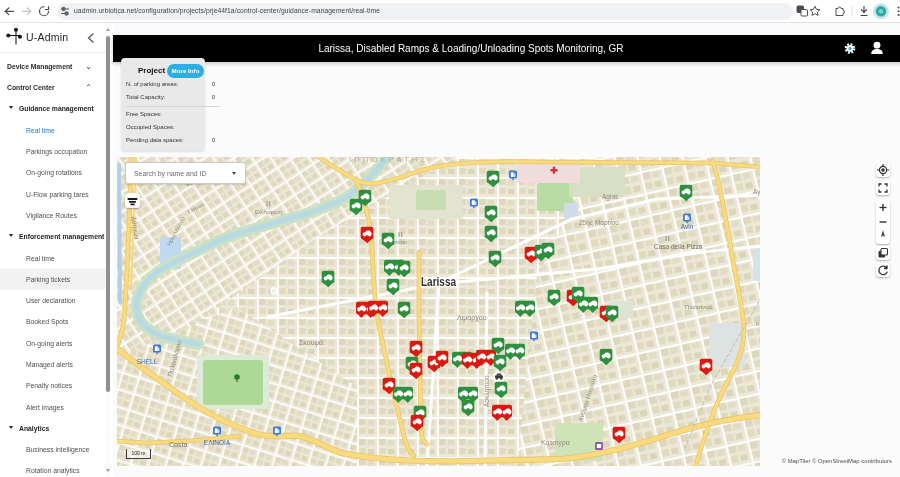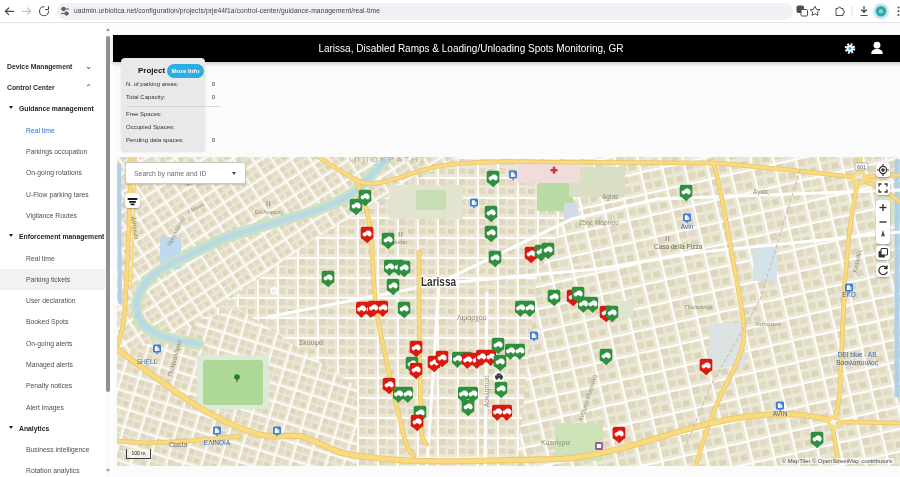--- a/index.html
+++ b/index.html
@@ -34,21 +34,21 @@
 
   
   #ppanel { position:absolute; left:8px; top:35px; width:84px; height:93px; background:#e9e9e9; border-radius:4px; box-shadow:0 1px 2px rgba(0,0,0,0.12); }
   #ppanel .ptitle { position:absolute; left:17px; top:8px; font-size:8px; font-weight:bold; color:#111; }
   #ppanel .moreinfo { position:absolute; left:46px; top:6px; width:37px; height:14px; background:#2caee4; border-radius:7px; color:#fff; font-size:6.2px; font-weight:bold; text-align:center; line-height:14px; }
   #ppanel .row { position:absolute; left:5px; width:91px; font-size:6px; color:#333; }
   #ppanel .row b.v { position:absolute; right:2px; font-weight:normal; }
   #ppanel .divider { position:absolute; left:5px; top:48px; width:94px; border-top:1px solid #d4d4d4; }
 
   
-  #map { position:absolute; left:4px; top:134px; width:783px; height:309px; background:#15803d; overflow:hidden; }
+  #map { position:absolute; left:4px; top:134px; width:643px; height:309px; background:#15803d; overflow:hidden; }
 
   
   #searchbox { position:absolute; left:12px; top:139px; width:121px; height:22px; background:#fff; border:1px solid #c9c9c9; border-radius:3px; box-shadow:0 1px 2px rgba(0,0,0,0.15); }
   #searchbox .ph { position:absolute; left:8px; top:7px; font-size:6.9px; color:#6b6b6b; }
   #searchbox .arr { position:absolute; right:9px; top:9px; width:0; height:0; border-left:2.8px solid transparent; border-right:2.8px solid transparent; border-top:3.4px solid #444; }
   #filterbtn { position:absolute; left:12px; top:170px; width:15px; height:15px; background:#fff; border-radius:3.5px; box-shadow:0 1px 2px rgba(0,0,0,0.3); }
 
   
   .mctl { position:absolute; width:14px; height:14px; background:#fff; border-radius:3px; box-shadow:0 1px 2px rgba(0,0,0,0.3); left:763px; }
   #mc-zoomgrp { position:absolute; left:763px; top:177px; width:14px; height:44px; background:#fff; border-radius:3px; box-shadow:0 1px 2px rgba(0,0,0,0.3); }
@@ -104,20 +104,35 @@
       <g fill="#4a4e52">
           <circle cx="898.5" cy="7.5" r="1"></circle>
           <circle cx="898.5" cy="11.3" r="1"></circle>
           <circle cx="898.5" cy="15.1" r="1"></circle>
         </g>
     </svg>
     <div id="urltext">uadmin.urbiotica.net/configuration/projects/prje44f1a/control-center/guidance-management/real-time</div>
   </div>
 
   <div id="sidebar">
+    <div id="sbhead">
+      <svg width="26" height="30" style="position:absolute;left:0;top:0">
+        <g stroke="#1a1a1a" stroke-width="1.1" fill="#1a1a1a">
+          <line x1="16" y1="7" x2="16" y2="21.5"></line>
+          <line x1="8" y1="12.5" x2="20" y2="12.5"></line>
+          <circle cx="8.3" cy="12.5" r="1.5"></circle>
+          <circle cx="16" cy="6.8" r="1.5"></circle>
+          <circle cx="20" cy="13.7" r="1.5"></circle>
+        </g>
+      </svg>
+      <span class="brand">U-Admin</span>
+      <svg width="10" height="12" style="position:absolute;left:86px;top:9px">
+          <path d="M7.5 1.5 L2.5 6 L7.5 10.5" fill="none" stroke="#555" stroke-width="1.3"></path>
+        </svg>
+    </div>
     <div class="mi top" style="top:32.5px">Device Management<span class="chev">⌄</span></div>
     <div class="mi top" style="top:54px">Control Center<span class="chev">⌃</span></div>
     <div class="mi sec" style="top:75px"><span class="tri"></span>Guidance management</div>
     <div class="mi sub" style="top:96.5px; color:#2470d6;">Real time</div>
     <div class="mi sub" style="top:118px">Parkings occupation</div>
     <div class="mi sub" style="top:139px">On-going rotations</div>
     <div class="mi sub" style="top:160.5px">U-Flow parking tares</div>
     <div class="mi sub" style="top:182px">Vigilance Routes</div>
     <div class="mi sec" style="top:203px"><span class="tri"></span>Enforcement management</div>
     <div class="mi sub" style="top:224.5px">Real time</div>

